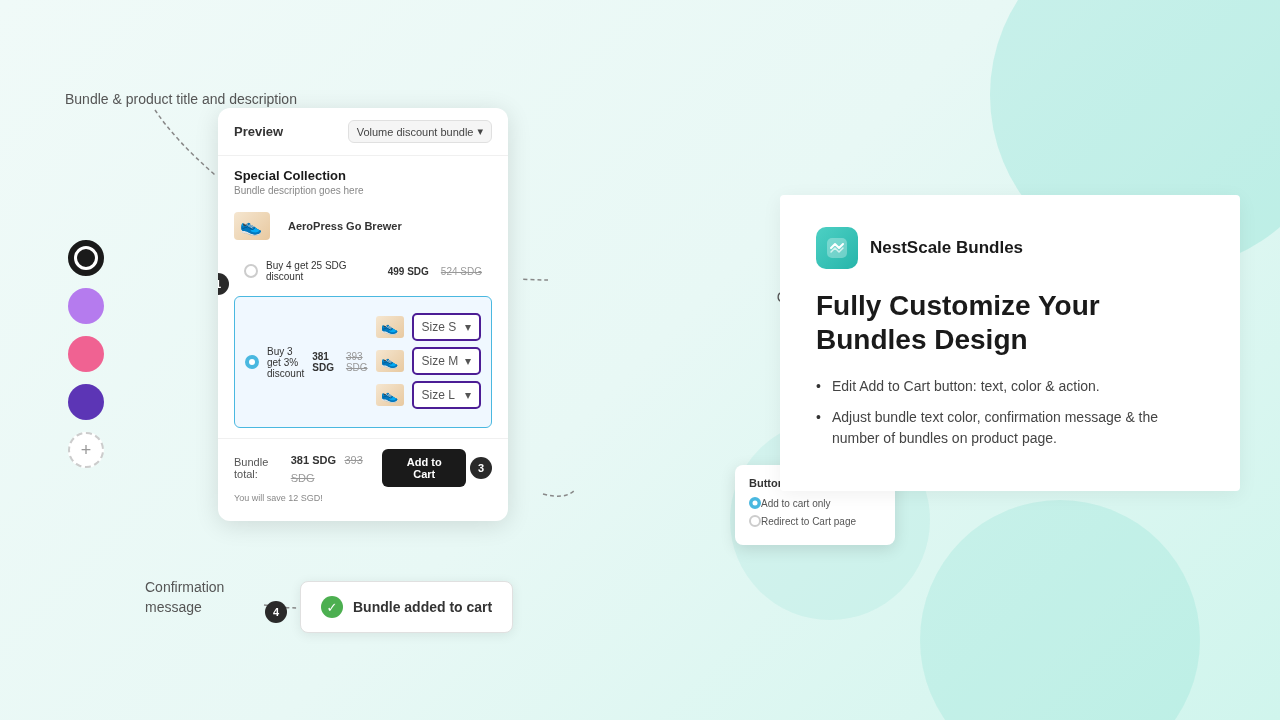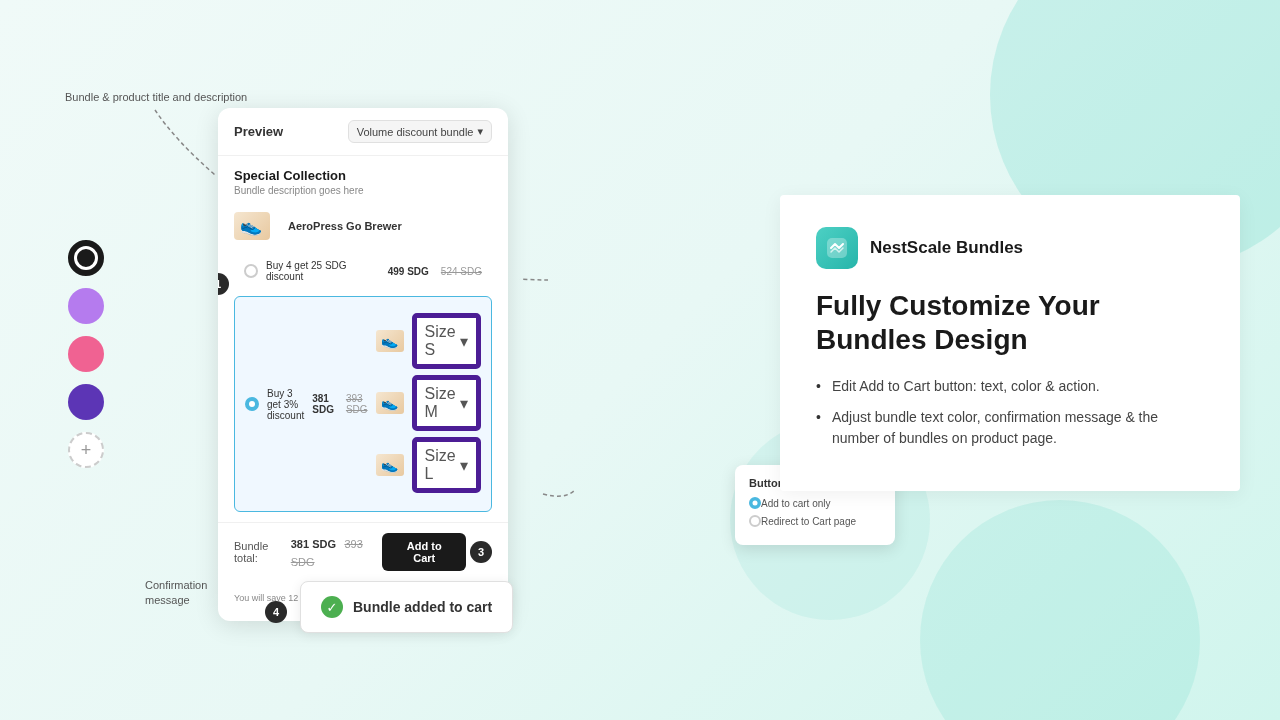--- a/index.html
+++ b/index.html
@@ -83,21 +83,21 @@
       align-items: center;
       justify-content: center;
       cursor: pointer;
       font-size: 18px;
       color: #999;
     }
 
     
     .annotation {
       position: absolute;
-      font-size: 11px;
+      font-size: 14px;
       color: #555;
       line-height: 1.4;
     }
     .annotation-1 { top: 90px; left: 65px; }
     .annotation-2 { top: 268px; right: 395px; }
     .annotation-4 { top: 578px; left: 145px; }
 
     
     .annotations-svg {
       position: absolute;
@@ -272,39 +272,39 @@
       display: flex;
       align-items: center;
       justify-content: center;
       font-size: 14px;
     }
     .size-select {
       flex: 1;
       display: flex;
       justify-content: space-between;
       align-items: center;
-      border: 5px solid #4c1d95;
+      border: 2px solid #4c1d95;
       border-radius: 5px;
       padding: 5px 8px;
-      font-size: 16px;
+      font-size: 12px;
       color: #555;
       cursor: pointer;
       background: white;
     }
 
     
     .card-footer {
       padding: 10px 16px;
       border-top: 1px solid #f0f0f0;
     }
     .bundle-total {
       display: flex;
       align-items: center;
       justify-content: flex-end;
-      margin-bottom: 22px;
+      margin-bottom: 6px;
     }
     .total-label {
       font-size: 11px;
       color: #555;
     }
     .total-price {
       font-size: 11px;
       font-weight: 700;
       color: #333;
     }

